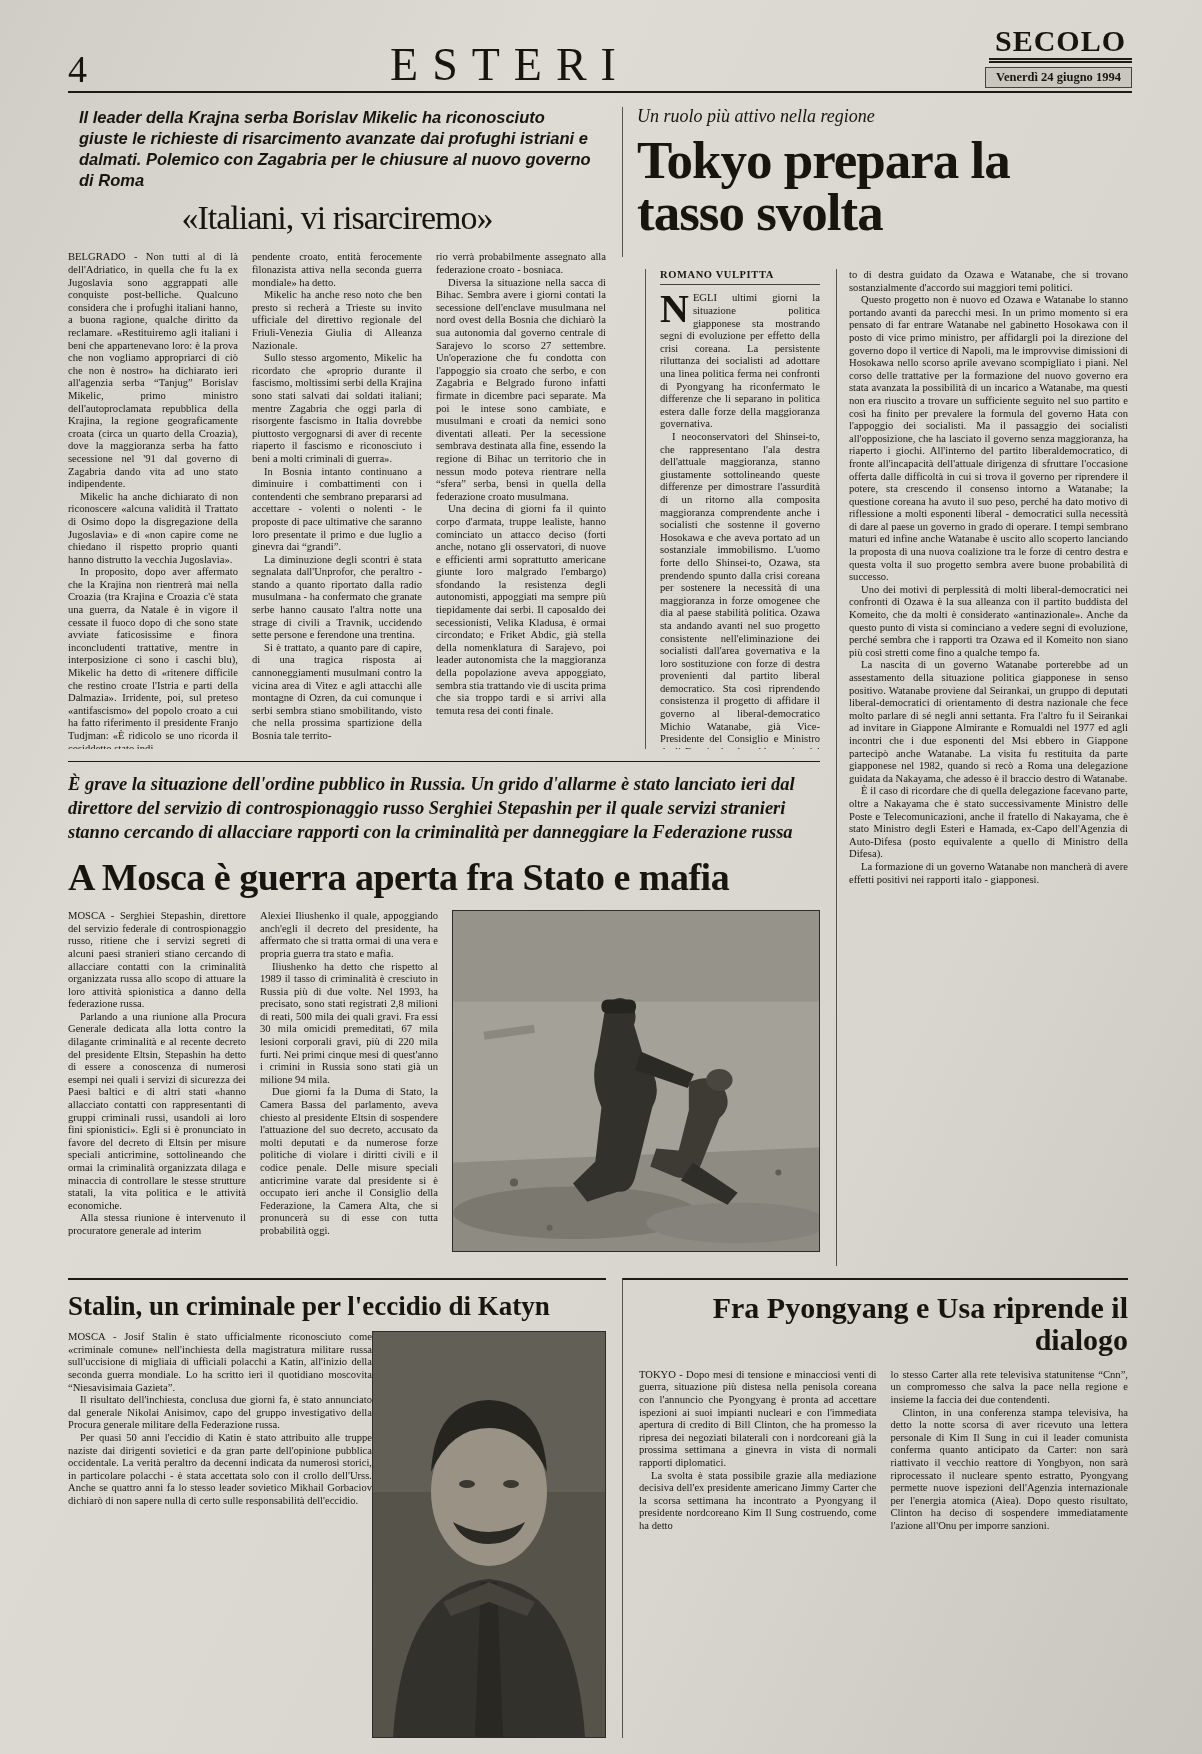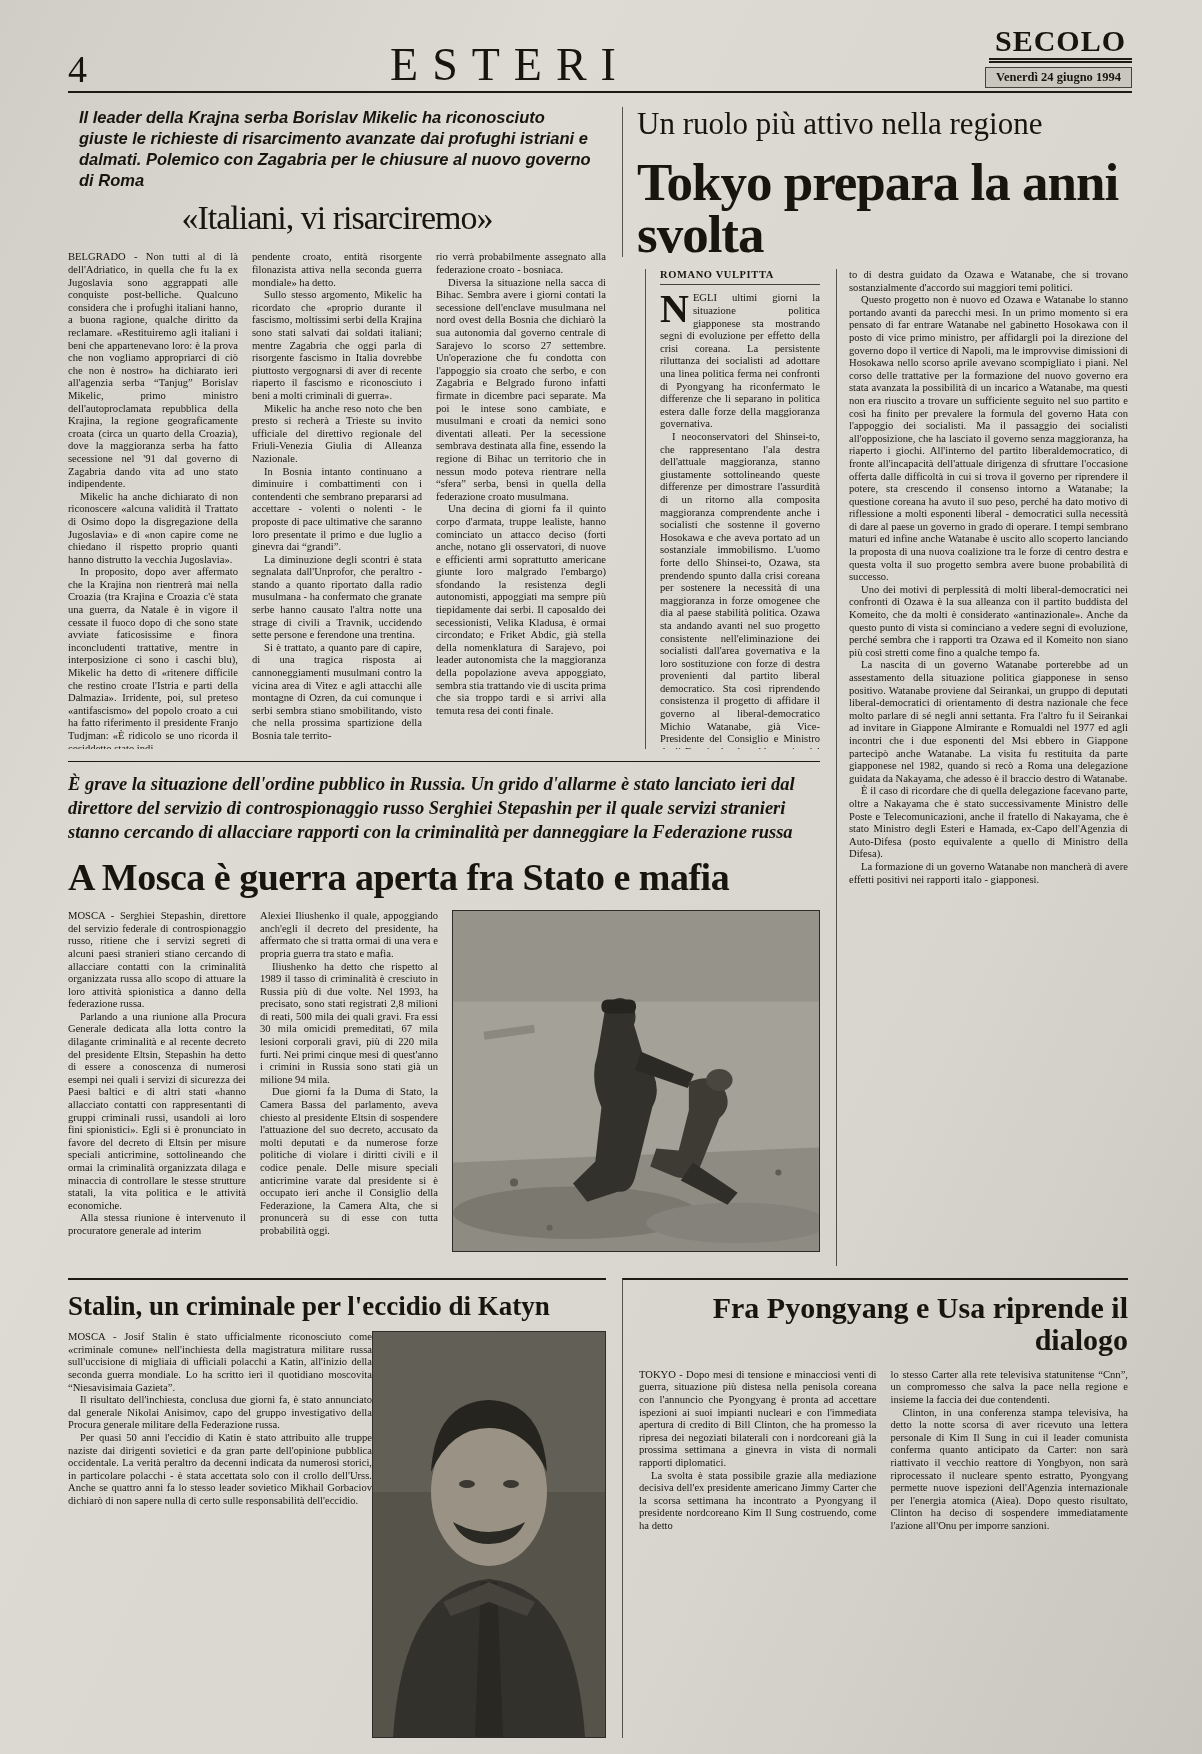--- a/index.html
+++ b/index.html
@@ -37,21 +37,21 @@
          border-left:1px solid #55524a;padding-left:16px;overflow:hidden;}
   
   .bt{font-size:10.6px;line-height:1.19;text-align:justify;}
   .bt p{margin:0;text-indent:12px;}
   .bt p:first-child{text-indent:0;}
   .kicker-it{font-family:"Liberation Sans","DejaVu Sans",sans-serif;font-style:italic;font-weight:700;
              font-size:16.5px;line-height:1.28;margin:0 11px 10px;}
   .headline-it{font-size:34px;font-weight:400;margin:6px 0 16px;text-align:center;letter-spacing:-1px;line-height:1;}
   .cols3{display:flex;gap:14px;}
   .cols3 .col{flex:1;min-width:0;}
-  .tokyo-kicker{font-size:31px;margin:0 0 16px;line-height:1.1;}
+  .tokyo-kicker{font-style:italic;font-size:18px;margin:0 0 8px;line-height:1.1;}
   .tokyo-headline{font-size:53px;font-weight:700;margin:0;line-height:0.98;letter-spacing:-1px;}
   .byline{font-size:10.5px;font-weight:700;letter-spacing:0.6px;border-bottom:1px solid #45423a;
           padding-bottom:3px;margin-bottom:7px;}
   .dropcap p:first-of-type::first-letter{float:left;font-size:40px;line-height:30px;
           padding:2px 4px 0 0;font-weight:700;}
   .mosca-lead{font-style:italic;font-weight:600;font-size:18.5px;line-height:1.3;margin:0 0 10px;}
   .mosca-headline{font-size:38px;font-weight:800;margin:14px 0 14px;letter-spacing:-0.5px;line-height:1;}
   .mosca-body{display:flex;gap:14px;height:395px;overflow:hidden;}
   .mosca-body .mcol{flex:0 0 178px;min-width:0;}
   .photo-war{flex:1;height:340px;border:1px solid #2e2c26;background:#a5a39a;align-self:flex-start;}
@@ -83,38 +83,38 @@
     <article class="italiani">
       <p class="kicker-it">Il leader della Krajna serba Borislav Mikelic ha riconosciuto giuste le richieste di risarcimento avanzate dai profughi istriani e dalmati. Polemico con Zagabria per le chiusure al nuovo governo di Roma</p>
       <h1 class="headline-it">«Italiani, vi risarciremo»</h1>
       <div class="cols3">
         <div class="col bt">
             <p>BELGRADO - Non tutti al di là dell'Adriatico, in quella che fu la ex Jugoslavia sono aggrappati alle conquiste post-belliche. Qualcuno considera che i profughi italiani hanno, a buona ragione, qualche diritto da reclamare. «Restituiremo agli italiani i beni che appartenevano loro: è la prova che non vogliamo appropriarci di ciò che non è nostro» ha dichiarato ieri all'agenzia serba “Tanjug” Borislav Mikelic, primo ministro dell'autoproclamata repubblica della Krajina, la regione geograficamente croata (circa un quarto della Croazia), dove la maggioranza serba ha fatto secessione nel '91 dal governo di Zagabria dando vita ad uno stato indipendente.</p>
             <p>Mikelic ha anche dichiarato di non riconoscere «alcuna validità il Trattato di Osimo dopo la disgregazione della Jugoslavia» e di «non capire come ne chiedano il rispetto proprio quanti hanno distrutto la vecchia Jugoslavia».</p>
             <p>In proposito, dopo aver affermato che la Krajina non rientrerà mai nella Croazia (tra Krajina e Croazia c'è stata una guerra, da Natale è in vigore il cessate il fuoco dopo di che sono state avviate faticosissime e finora inconcludenti trattative, mentre in interposizione ci sono i caschi blu), Mikelic ha detto di «ritenere difficile che restino croate l'Istria e parti della Dalmazia». Irridente, poi, sul preteso «antifascismo» del popolo croato a cui ha fatto riferimento il presidente Franjo Tudjman: «È ridicolo se uno ricorda il cosiddetto stato indi-</p>
           </div>
         <div class="col bt">
-            <p>pendente croato, entità risorgente filonazista attiva nella seconda guerra mondiale» ha detto.</p>
+            <p>pendente croato, entità ferocemente filonazista attiva nella seconda guerra mondiale» ha detto.</p>
+            <p>Mikelic ha anche reso noto che ben presto si recherà a Trieste su invito ufficiale del direttivo regionale del Friuli-Venezia Giulia di Alleanza Nazionale.</p>
             <p>Sullo stesso argomento, Mikelic ha ricordato che «proprio durante il fascismo, moltissimi serbi della Krajina sono stati salvati dai soldati italiani; mentre Zagabria che oggi parla di risorgente fascismo in Italia dovrebbe piuttosto vergognarsi di aver di recente riaperto il fascismo e riconosciuto i beni a molti criminali di guerra».</p>
-            <p>Mikelic ha anche reso noto che ben presto si recherà a Trieste su invito ufficiale del direttivo regionale del Friuli-Venezia Giulia di Alleanza Nazionale.</p>
             <p>In Bosnia intanto continuano a diminuire i combattimenti con i contendenti che sembrano prepararsi ad accettare - volenti o nolenti - le proposte di pace ultimative che saranno loro presentate il primo e due luglio a ginevra dai “grandi”.</p>
             <p>La diminuzione degli scontri è stata segnalata dall'Unprofor, che peraltro - stando a quanto riportato dalla radio musulmana - ha confermato che granate serbe hanno causato l'altra notte una strage di civili a Travnik, uccidendo sette persone e ferendone una trentina.</p>
             <p>Si è trattato, a quanto pare di capire, di una tragica risposta ai cannoneggiamenti musulmani contro la vicina area di Vitez e agli attacchi alle montagne di Ozren, da cui comunque i serbi sembra stiano smobilitando, visto che nella prossima spartizione della Bosnia tale territo-</p>
           </div>
         <div class="col bt">
             <p>rio verrà probabilmente assegnato alla federazione croato - bosniaca.</p>
             <p>Diversa la situazione nella sacca di Bihac. Sembra avere i giorni contati la secessione dell'enclave musulmana nel nord ovest della Bosnia che dichiarò la sua autonomia dal governo centrale di Sarajevo lo scorso 27 settembre. Un'operazione che fu condotta con l'appoggio sia croato che serbo, e con Zagabria e Belgrado furono infatti firmate in dicembre paci separate. Ma poi le intese sono cambiate, e musulmani e croati da nemici sono diventati alleati. Per la secessione sembrava destinata alla fine, essendo la regione di Bihac un territorio che in nessun modo poteva rientrare nella “sfera” serba, bensì in quella della federazione croato musulmana.</p>
             <p>Una decina di giorni fa il quinto corpo d'armata, truppe lealiste, hanno cominciato un attacco deciso (forti anche, notano gli osservatori, di nuove e efficienti armi soprattutto americane giunte loro malgrado l'embargo) sfondando la resistenza degli autonomisti, appoggiati ma sempre più tiepidamente dai serbi. Il caposaldo dei secessionisti, Velika Kladusa, è ormai circondato; e Friket Abdic, già stella della nomenklatura di Sarajevo, poi leader autonomista che la maggioranza della popolazione aveva appoggiato, sembra stia trattando vie di uscita prima che sia troppo tardi e si arrivi alla temuta resa dei conti finale.</p>
           </div>
       </div>
     </article>
 
     <div class="tokyohead">
       <p class="tokyo-kicker">Un ruolo più attivo nella regione</p>
-      <h1 class="tokyo-headline">Tokyo prepara la anni svolta</h1>
+      <h1 class="tokyo-headline">Tokyo prepara la tasso svolta</h1>
     </div>
 
     <div class="tokyocol1 bt">
       <div class="byline">ROMANO VULPITTA</div>
       <div class="dropcap">
           <p>NEGLI ultimi giorni la situazione politica giapponese sta mostrando segni di evoluzione per effetto della crisi coreana. La persistente riluttanza dei socialisti ad adottare una linea politica ferma nei confronti di Pyongyang ha riconfermato le differenze che li separano in politica estera dalle forze della maggioranza governativa.</p>
           <p>I neoconservatori del Shinsei-to, che rappresentano l'ala destra dell'attuale maggioranza, stanno giustamente sottolineando queste differenze per dimostrare l'assurdità di un ritorno alla composita maggioranza comprendente anche i socialisti che sostenne il governo Hosokawa e che aveva portato ad un sostanziale immobilismo. L'uomo forte dello Shinsei-to, Ozawa, sta prendendo spunto dalla crisi coreana per sostenere la necessità di una maggioranza in forze omogenee che dia al paese stabilità politica. Ozawa sta andando avanti nel suo progetto consistente nell'eliminazione dei socialisti dall'area governativa e la loro sostituzione con forze di destra provenienti dal partito liberal democratico. Sta così riprendendo consistenza il progetto di affidare il governo al liberal-democratico Michio Watanabe, già Vice-Presidente del Consiglio e Ministro degli Esteri, che dovrebbe uscire dal partito portando con sé un numero di deputati sufficienti a rimpiazzare i socialisti. Si tratterebbe cioè di creare un nuovo grande parti-</p>
         </div>
     </div>
 

